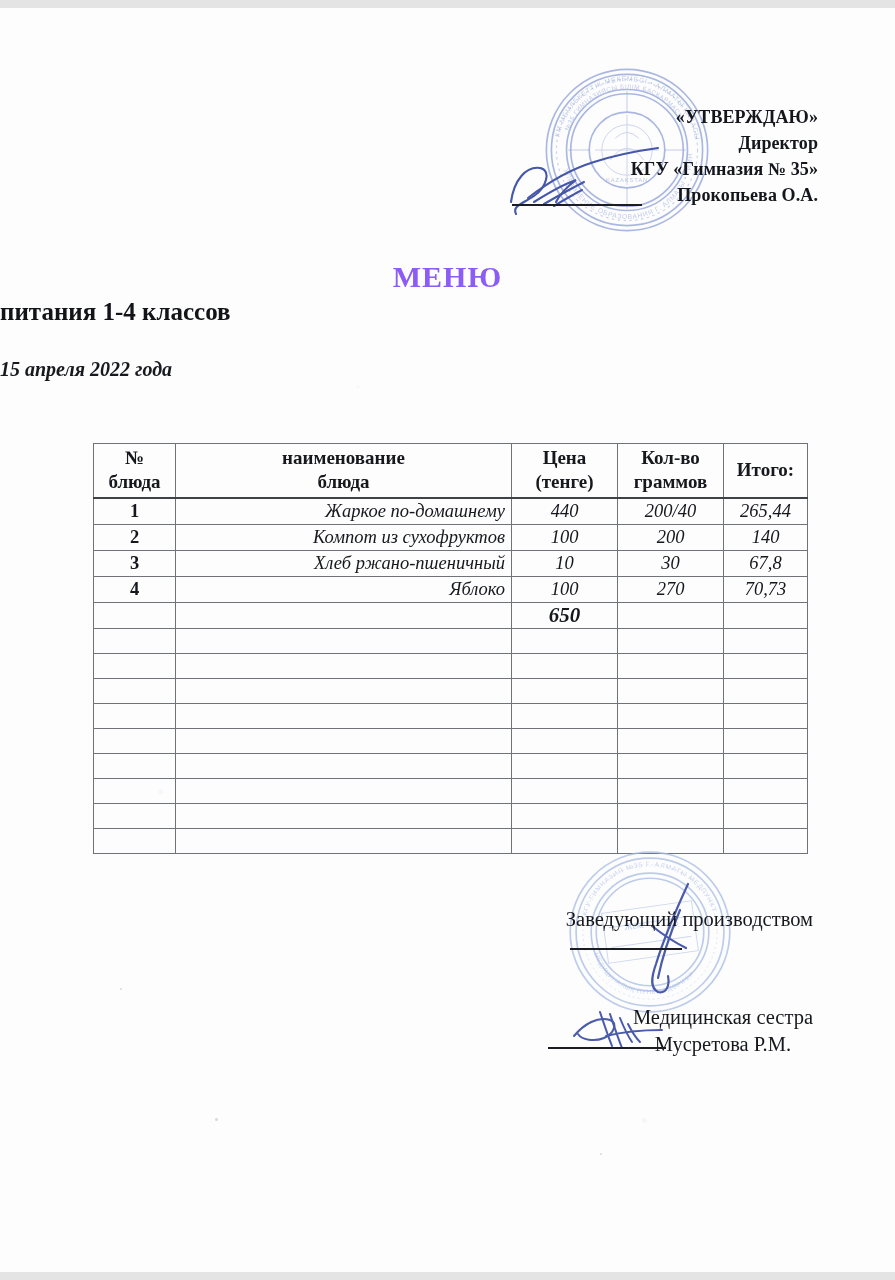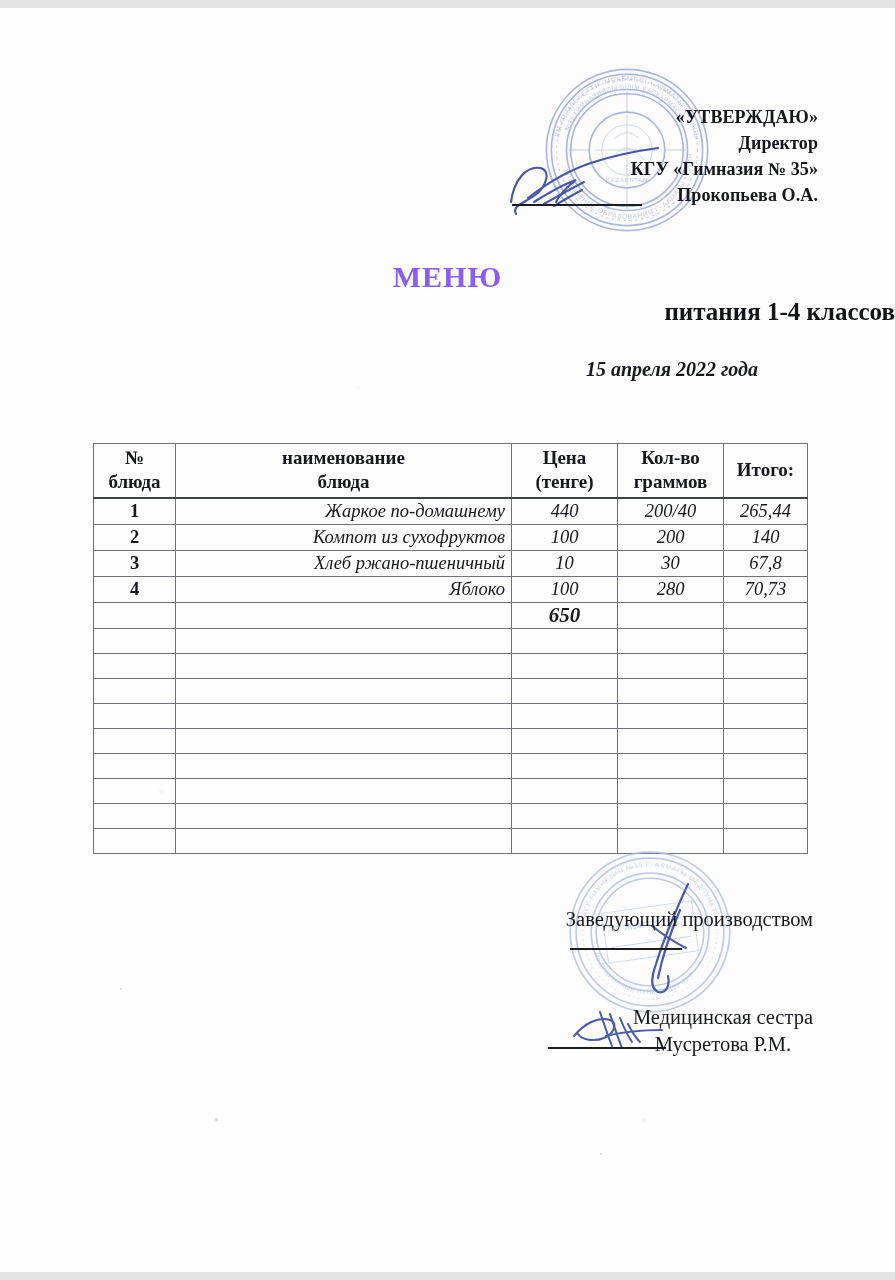--- a/index.html
+++ b/index.html
@@ -106,31 +106,31 @@
     font-weight: bold;
     font-size: 30px;
     letter-spacing: 1px;
     color: #8b5cf6;
   }
   .doc-subtitle {
     position: absolute;
     top: 298px;
     left: 0;
     width: 895px;
-    text-align: right;
+    text-align: left;
     font-weight: bold;
     font-size: 25px;
     color: #121418;
   }
   .doc-date {
     position: absolute;
     top: 358px;
     left: 0;
     width: 758px;
-    text-align: right;
+    text-align: left;
     font-weight: bold;
     font-style: italic;
     font-size: 20px;
     color: #17191e;
   }
 
   
   .menu-table {
     position: absolute;
     top: 443px;
@@ -348,21 +348,21 @@
           <td class="c-num">3</td>
           <td class="c-name">Хлеб ржано-пшеничный</td>
           <td class="c-price">10</td>
           <td class="c-qty">30</td>
           <td class="c-total">67,8</td>
         </tr>
         <tr class="data-row">
           <td class="c-num">4</td>
           <td class="c-name">Яблоко</td>
           <td class="c-price">100</td>
-          <td class="c-qty">280</td>
+          <td class="c-qty">270</td>
           <td class="c-total">70,73</td>
         </tr>
         <tr class="total-row">
           <td class="c-num"></td>
           <td class="c-name"></td>
           <td class="c-price">650</td>
           <td class="c-qty"></td>
           <td class="c-total"></td>
         </tr>
         <tr class="empty-row">

